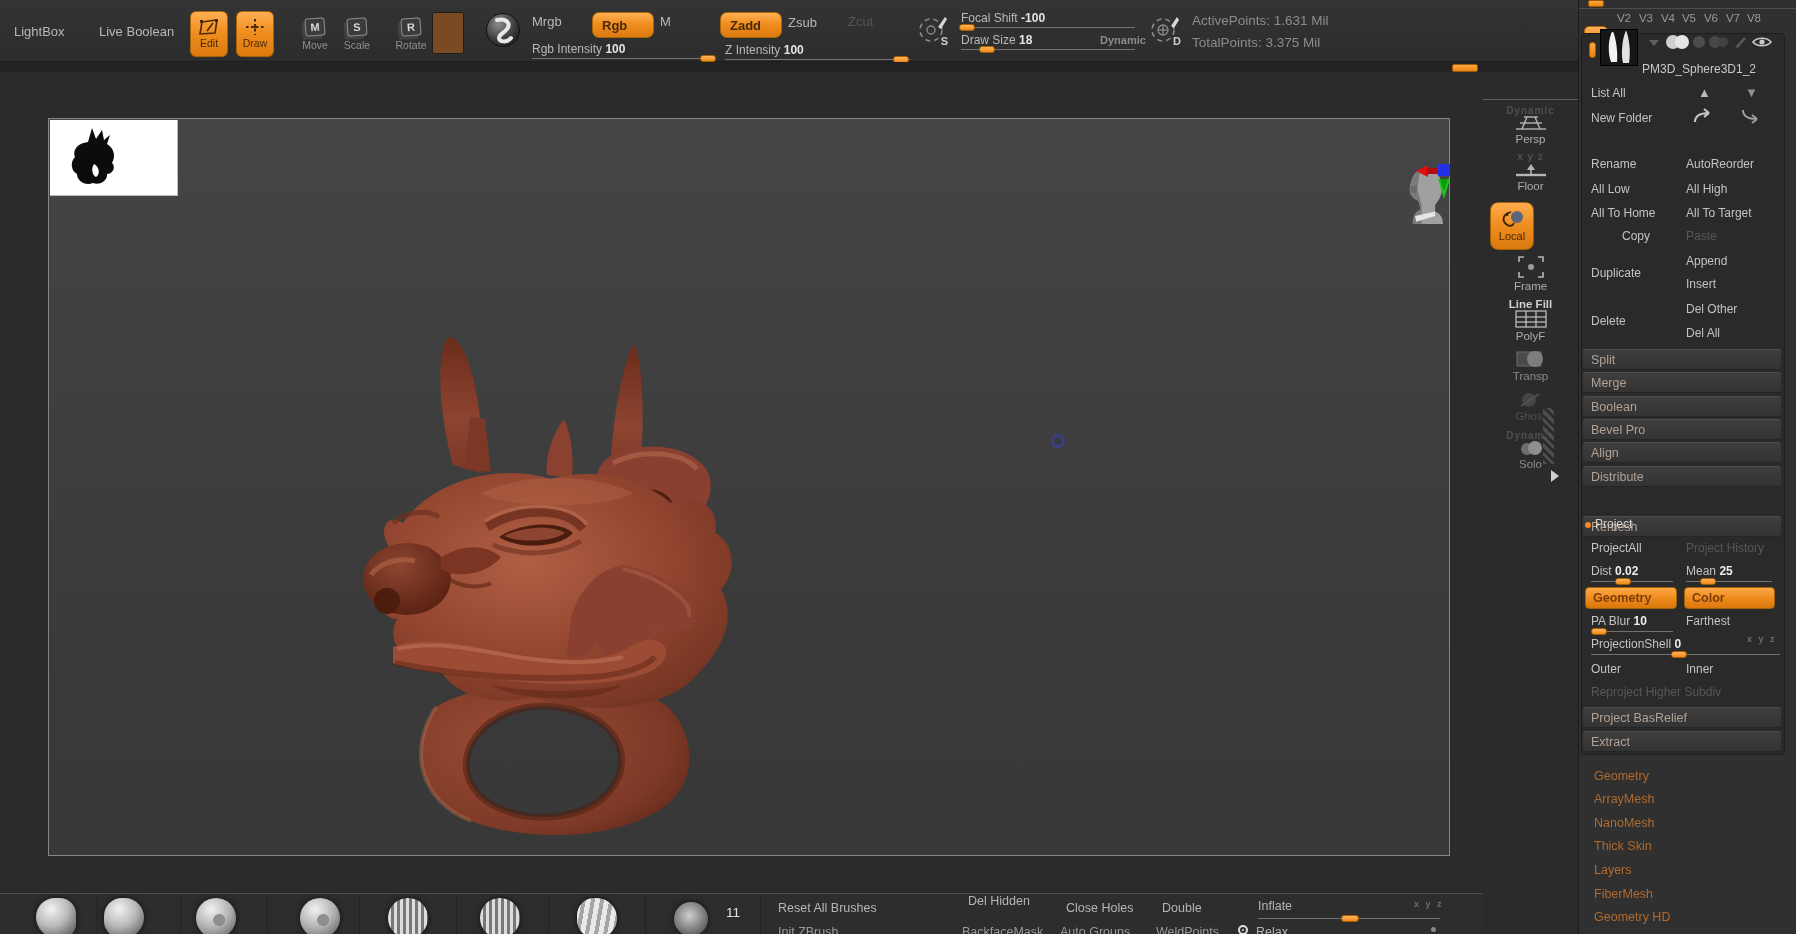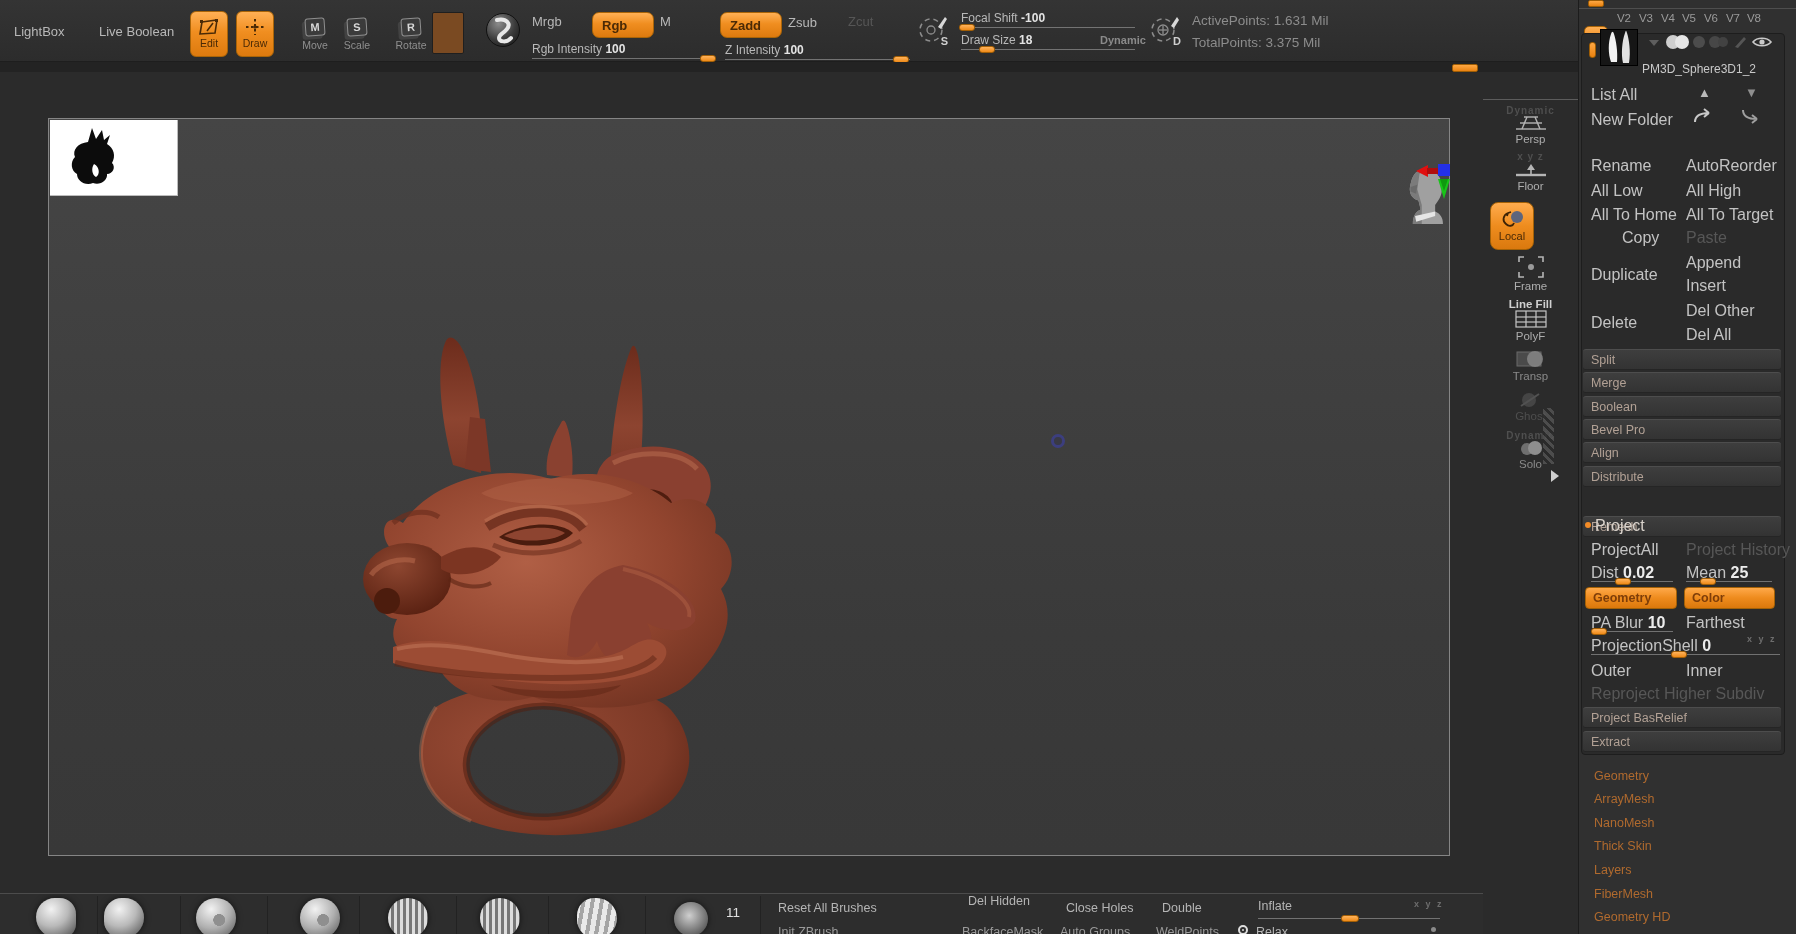--- a/index.html
+++ b/index.html
@@ -80,21 +80,21 @@
   .tab { position:absolute; top:12px; width:24px; text-align:center; color:#9a9a9a; font-size:11.5px; }
   .tab-active { top:26px; height:30px; line-height:22px; border-radius:5px; color:#4a2a06; font-weight:bold;
     background:linear-gradient(#ffb055,#ef8c1e 45%,#dc790d); border:1px solid #a96408; }
   .subbox { position:absolute; left:2px; top:33px; width:204px; height:722px; background:#2a2a2a;
     border:1px solid #1d1d1d; border-radius:4px; }
   .sel-pill { position:absolute; left:10px; top:42px; width:7px; height:16px; border-radius:3px;
     background:linear-gradient(#ffa843,#e98210); border:1px solid #9e5d05; }
   .st-thumb { position:absolute; left:21px; top:29px; width:38px; height:37px; background:#161616;
     border:1px solid #000; }
   .st-name { position:absolute; left:50px; top:62px; width:140px; text-align:center; color:#c9c9c9; font-size:12px; }
-  .p-label { position:absolute; color:#c3c3c3; font-size:16px; white-space:nowrap; }
+  .p-label { position:absolute; color:#c3c3c3; font-size:12px; white-space:nowrap; }
   .p-label b { color:#ececec; }
   .p-dim { color:#575757; }
   .arrow-glyph { position:absolute; color:#b9b9b9; font-size:13px; }
   .action-bar { position:absolute; left:4px; width:198px; height:21px; border-radius:3px;
     background:linear-gradient(#3e3e3e,#333333); border-top:1px solid #4d4d4d; border-bottom:1px solid #252525;
     color:#b2a195; font-size:12.5px; line-height:20px; padding-left:8px; }
   .proj-dot { position:absolute; left:6px; top:522px; width:6px; height:6px; border-radius:50%; background:#f28b27; }
   .panel-orange-btn { position:absolute; height:22px; border-radius:4px;
     background:linear-gradient(#ffa94a,#ee8b1d 50%,#db780c); border:1px solid #a46106;
     color:#7e3d08; font-size:12.5px; line-height:20px; padding-left:7px; font-weight:bold; }

